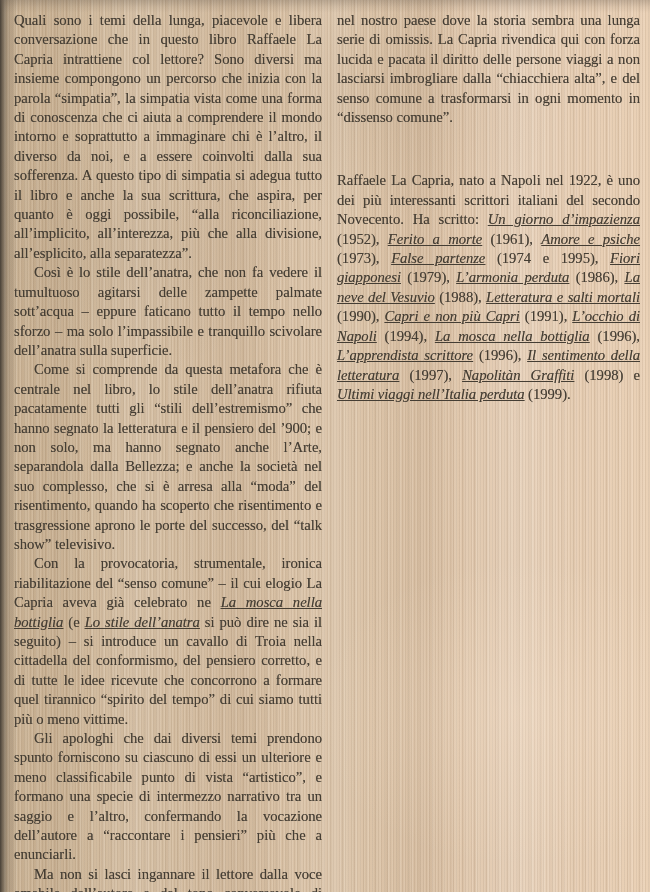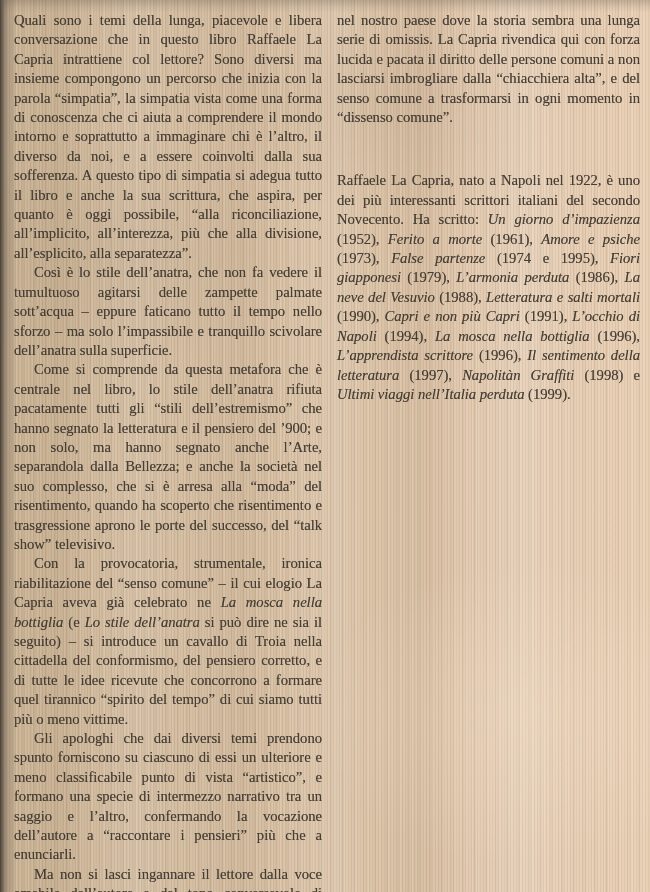--- a/index.html
+++ b/index.html
@@ -54,35 +54,35 @@
     line-height:19.4px;
     text-align:justify;
     letter-spacing:-0.05px;
     text-shadow:0 0 0.5px rgba(69,62,52,.55);
   }
   .column-left{width:308px;}
   .column-right{width:303px;}
   .para{margin:0;padding:0;}
   .para.indent{text-indent:20px;}
   .para.spaced{margin-top:44px;}
-  .para em{font-style:italic;}
+  .para em{font-style:italic;text-decoration:underline;}
 </style>
 </head>
 <body>
 
 <div class="scan">
   <div class="columns">
     <div class="column column-left" lang="it">
         <p class="para"><span>Quali sono i temi della lunga, piacevole e libera conversazione che in questo libro Raffaele La Capria intrattiene col lettore? Sono diversi ma insieme compongono un percorso che inizia con la parola “simpatia”, la simpatia vista come una forma di conoscenza che ci aiuta a comprendere il mondo intorno e soprattutto a immaginare chi è l’altro, il diverso da noi, e a essere coinvolti dalla sua sofferenza. A questo tipo di simpatia si adegua tutto il libro e anche la sua scrittura, che aspira, per quanto è oggi possibile, “alla riconciliazione, all’implicito, all’interezza, più che alla divisione, all’esplicito, alla separatezza”.</span></p>
         <p class="para indent"><span>Così è lo stile dell’anatra, che non fa vedere il tumultuoso agitarsi delle zampette palmate sott’acqua – eppure faticano tutto il tempo nello sforzo – ma solo l’impassibile e tranquillo scivolare dell’anatra sulla superficie.</span></p>
         <p class="para indent"><span>Come si comprende da questa metafora che è centrale nel libro, lo stile dell’anatra rifiuta pacatamente tutti gli “stili dell’estremismo” che hanno segnato la letteratura e il pensiero del ’900; e non solo, ma hanno segnato anche l’Arte, separandola dalla Bellezza; e anche la società nel suo complesso, che si è arresa alla “moda” del risentimento, quando ha scoperto che risentimento e trasgressione aprono le porte del successo, del “talk show” televisivo.</span></p>
         <p class="para indent"><span>Con la provocatoria, strumentale, ironica riabilitazione del “senso comune” – il cui elogio La Capria aveva già celebrato ne </span><em>La mosca nella bottiglia</em><span> (e </span><em>Lo stile dell’anatra</em><span> si può dire ne sia il seguito) – si introduce un cavallo di Troia nella cittadella del conformismo, del pensiero corretto, e di tutte le idee ricevute che concorrono a formare quel tirannico “spirito del tempo” di cui siamo tutti più o meno vittime.</span></p>
         <p class="para indent"><span>Gli apologhi che dai diversi temi prendono spunto forniscono su ciascuno di essi un ulteriore e meno classificabile punto di vista “artistico”, e formano una specie di intermezzo narrativo tra un saggio e l’altro, confermando la vocazione dell’autore a “raccontare i pensieri” più che a enunciarli.</span></p>
         <p class="para indent"><span>Ma non si lasci ingannare il lettore dalla voce amabile dell’autore e dal tono conversevole di questo libro, perché dietro di esso si nasconde l’asprezza di un moralista disincantato, scontento per come vanno le cose</span></p>
       </div>
     <div class="column column-right" lang="it">
-        <p class="para"><span>nel nostro paese dove la storia sembra una lunga serie di omissis. La Capria rivendica qui con forza lucida e pacata il diritto delle persone comuni a non lasciarsi imbrogliare dalla “chiacchiera alta”, e del senso comune a trasformarsi in ogni momento in “dissenso comune”.</span></p>
+        <p class="para"><span>nel nostro paese dove la storia sembra una lunga serie di omissis. La Capria rivendica qui con forza lucida e pacata il diritto delle persone viaggi a non lasciarsi imbrogliare dalla “chiacchiera alta”, e del senso comune a trasformarsi in ogni momento in “dissenso comune”.</span></p>
         <p class="para spaced"><span>Raffaele La Capria, nato a Napoli nel 1922, è uno dei più interessanti scrittori italiani del secondo Novecento. Ha scritto: </span><em>Un giorno d’impazienza</em><span> (1952), </span><em>Ferito a morte</em><span> (1961), </span><em>Amore e psiche</em><span> (1973), </span><em>False partenze</em><span> (1974 e 1995), </span><em>Fiori giapponesi</em><span> (1979), </span><em>L’armonia perduta</em><span> (1986), </span><em>La neve del Vesuvio</em><span> (1988), </span><em>Letteratura e salti mortali</em><span> (1990), </span><em>Capri e non più Capri</em><span> (1991), </span><em>L’occhio di Napoli</em><span> (1994), </span><em>La mosca nella bottiglia</em><span> (1996), </span><em>L’apprendista scrittore</em><span> (1996), </span><em>Il sentimento della letteratura</em><span> (1997), </span><em>Napolitàn Graffiti</em><span> (1998) e </span><em>Ultimi viaggi nell’Italia perduta</em><span> (1999).</span></p>
       </div>
   </div>
   <div class="scan-edge-left"></div>
   <div class="scan-edge-top"></div>
 </div>
 
 </body></html>

